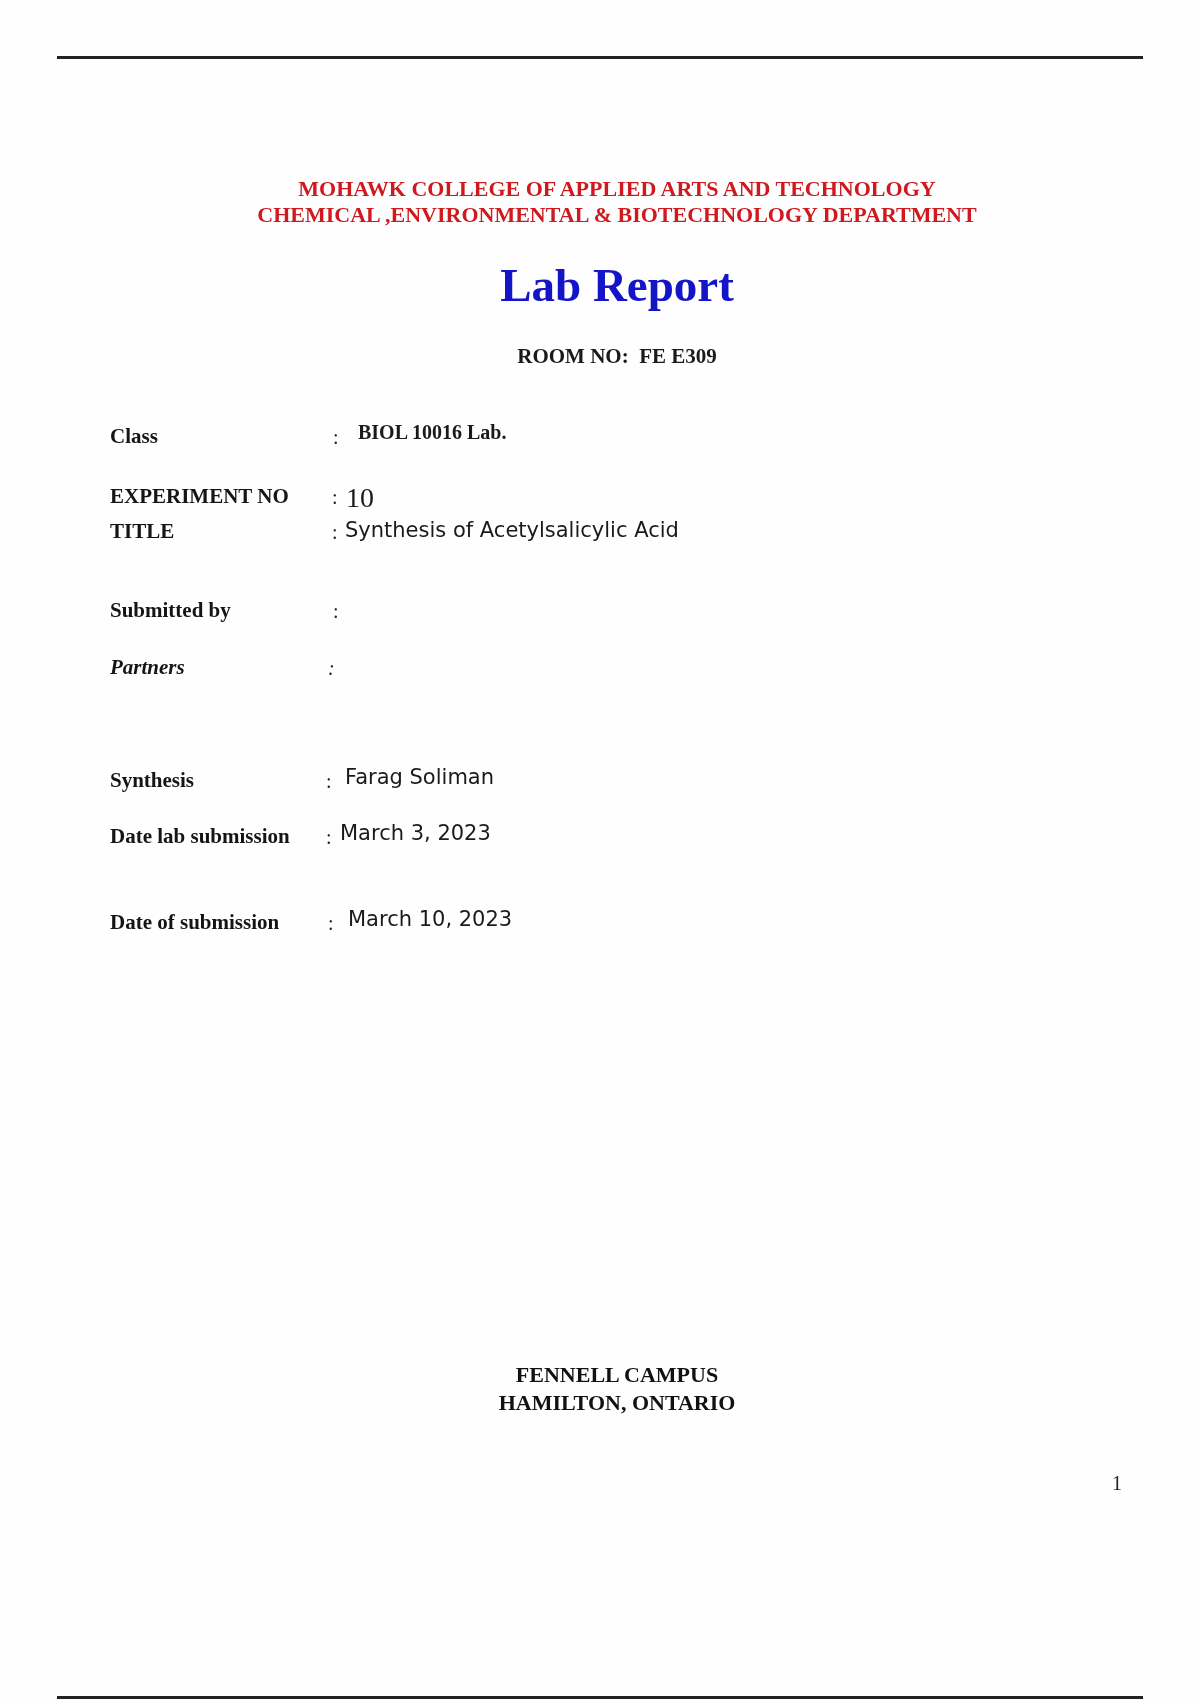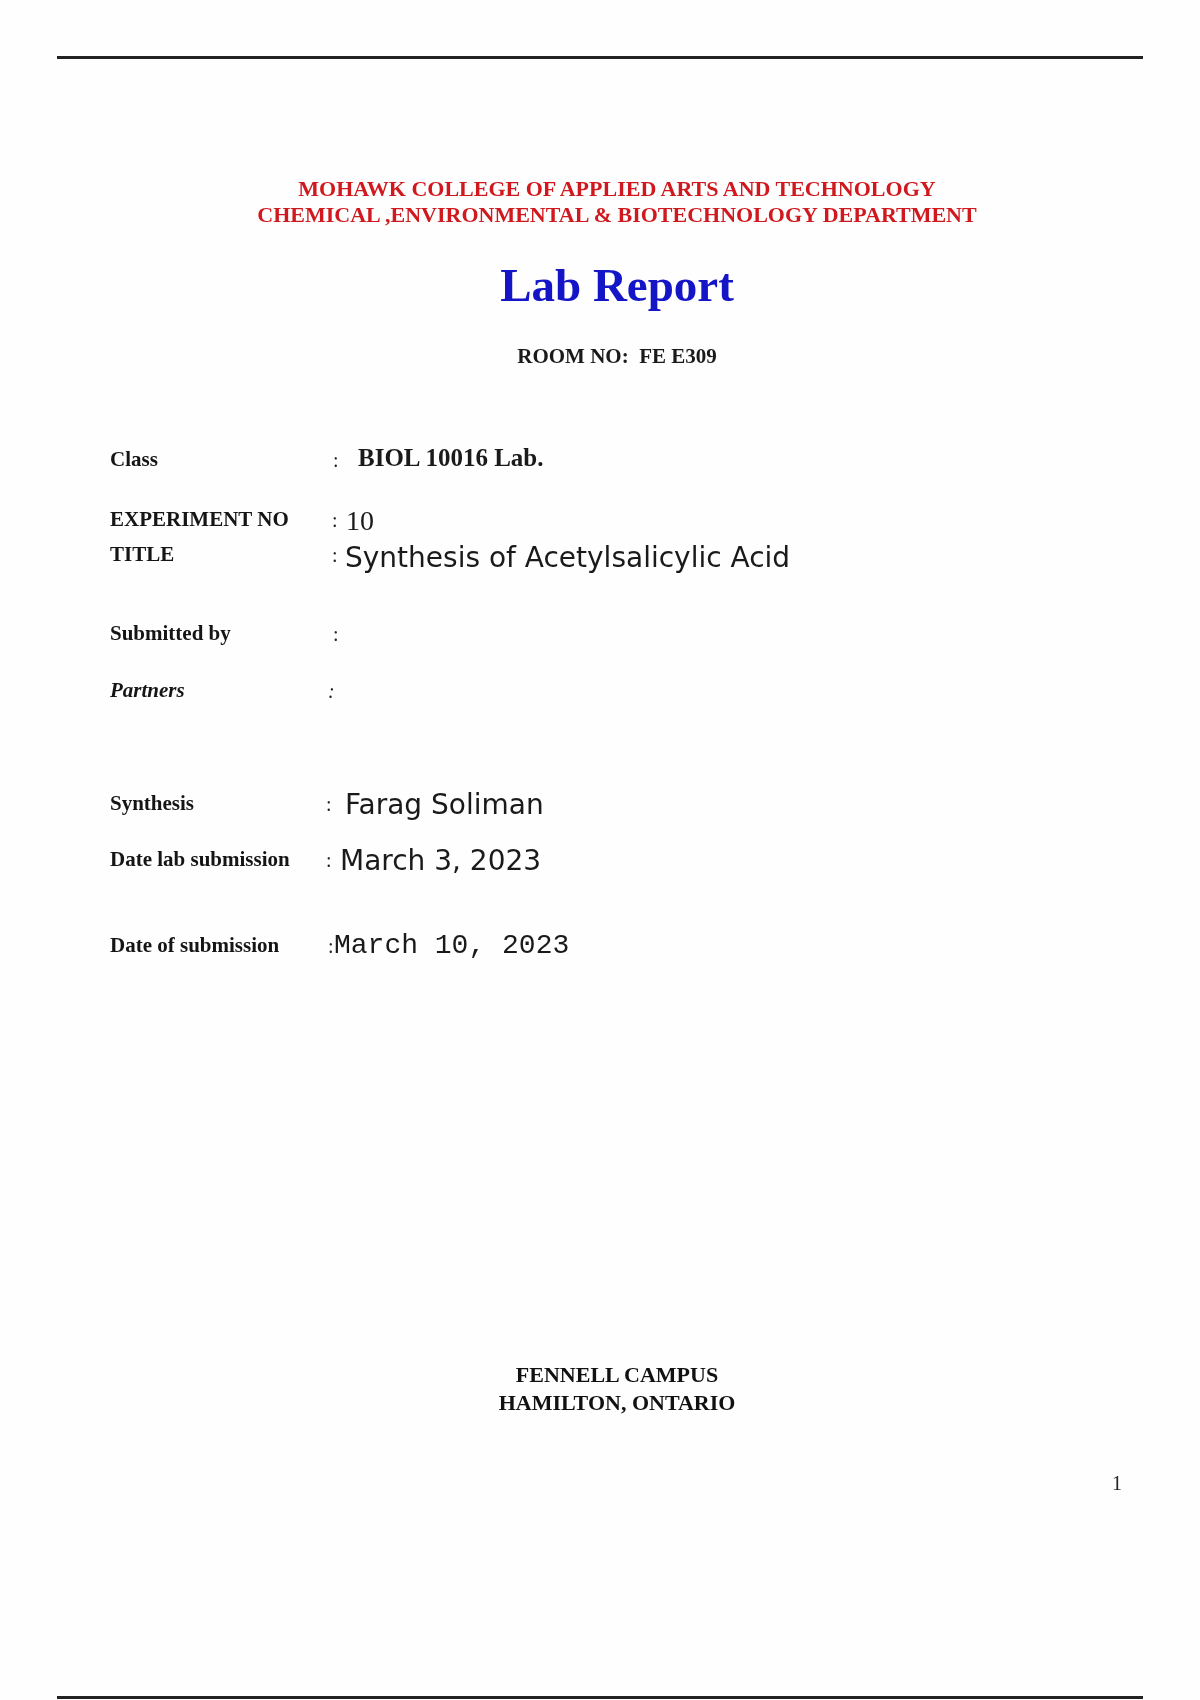--- a/index.html
+++ b/index.html
@@ -55,43 +55,42 @@
       white-space: pre;
     }
 
     .field {
       position: absolute;
       left: 110px;
       height: 30px;
       display: flex;
       align-items: baseline;
       white-space: nowrap;
-      margin-top: 23px;
     }
     .field .label {
       font-family: "Liberation Serif", serif;
       font-weight: bold;
       font-size: 21px;
       color: #151515;
       display: inline-block;
     }
     .field .colon {
       position: absolute;
       font-family: "Liberation Serif", serif;
       font-size: 20px;
       color: #222;
     }
     .field .value {
       position: absolute;
       color: #1a1a1a;
       white-space: nowrap;
     }
-    .v-serif-bold { font-family: "Liberation Serif", serif; font-weight: bold; font-size: 25px; }
+    .v-serif-bold { font-family: "Liberation Serif", serif; font-weight: bold; font-size: 20px; }
     .v-serif { font-family: Liberation Serif, serif; font-size: 28px; }
-    .v-sans { font-family: "DejaVu Sans", sans-serif; font-size: 28px; color: #262626; }
+    .v-sans { font-family: "DejaVu Sans", sans-serif; font-size: 21px; color: #262626; }
 
     .campus {
       top: 1361px;
       font-weight: bold;
       font-size: 22px;
       line-height: 28px;
       color: #111;
     }
     .page-num {
       position: absolute;
@@ -153,21 +152,21 @@
 
 <div class="field" style="top:824px;">
   <span class="label">Date lab submission</span>
   <span class="colon" style="left:216px; top:2px;">:</span>
   <span class="value v-sans" style="left:230px; top:-3px;">March 3, 2023</span>
 </div>
 
 <div class="field" style="top:910px;">
   <span class="label">Date of submission</span>
   <span class="colon" style="left:218px; top:2px;">:</span>
-  <span class="value v-sans" style="left:224px; top:-3px;font-family:Liberation Mono, monospace;">March 10, 2023</span>
+  <span class="value v-sans" style="left:238px; top:-3px;">March 10, 2023</span>
 </div>
 
 <div class="center-block campus">
   <div>FENNELL CAMPUS</div>
   <div>HAMILTON, ONTARIO</div>
 </div>
 
 <div class="page-num">1</div>
 
 <div class="rule bottom"></div>

